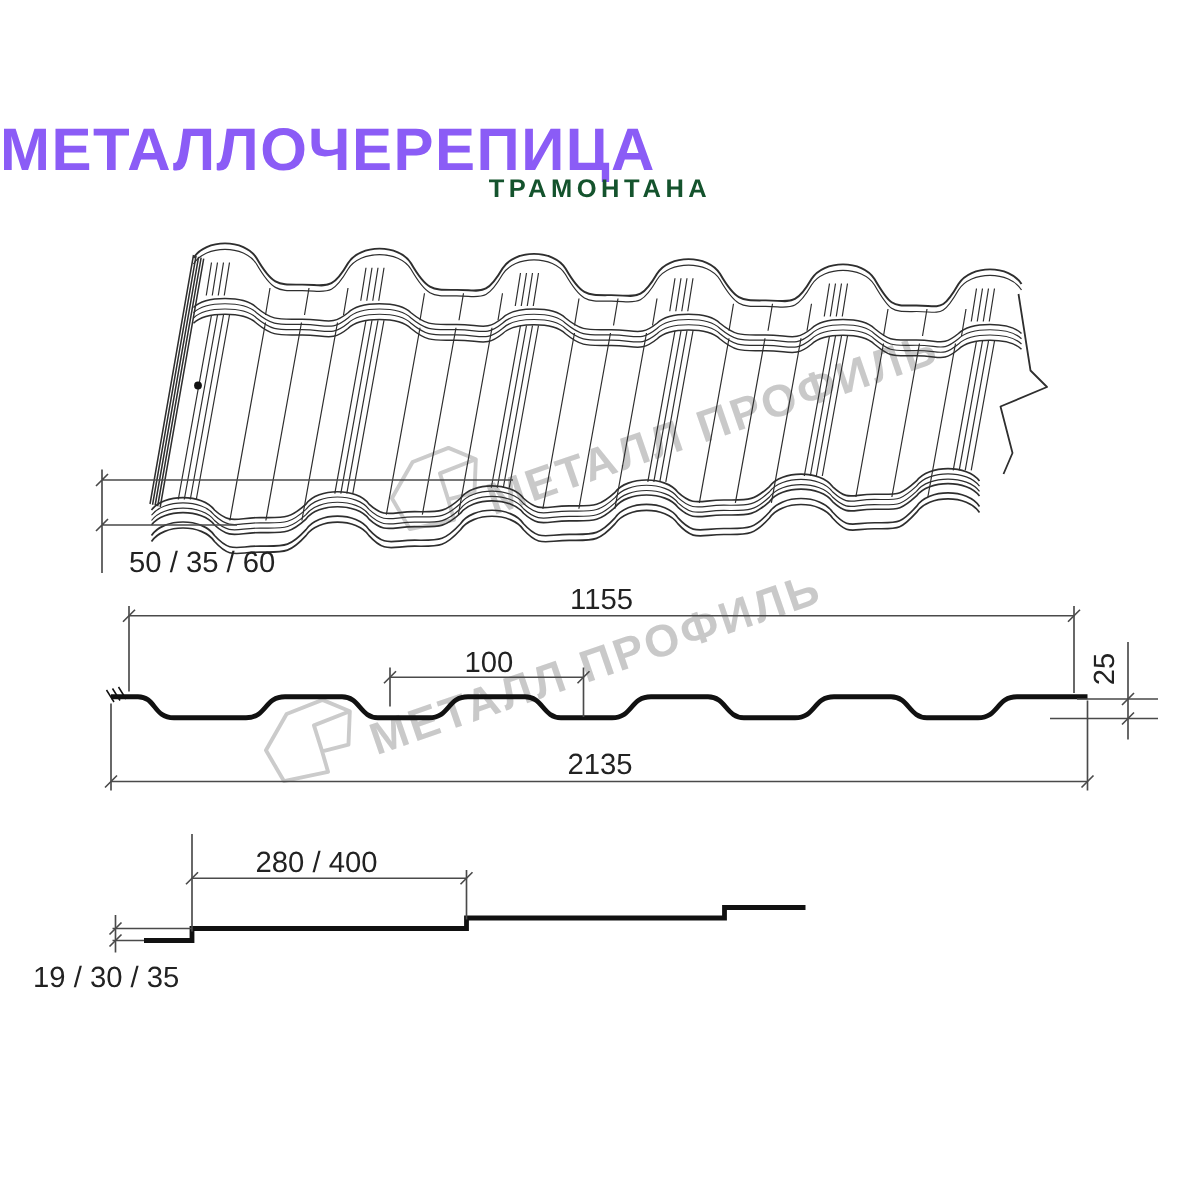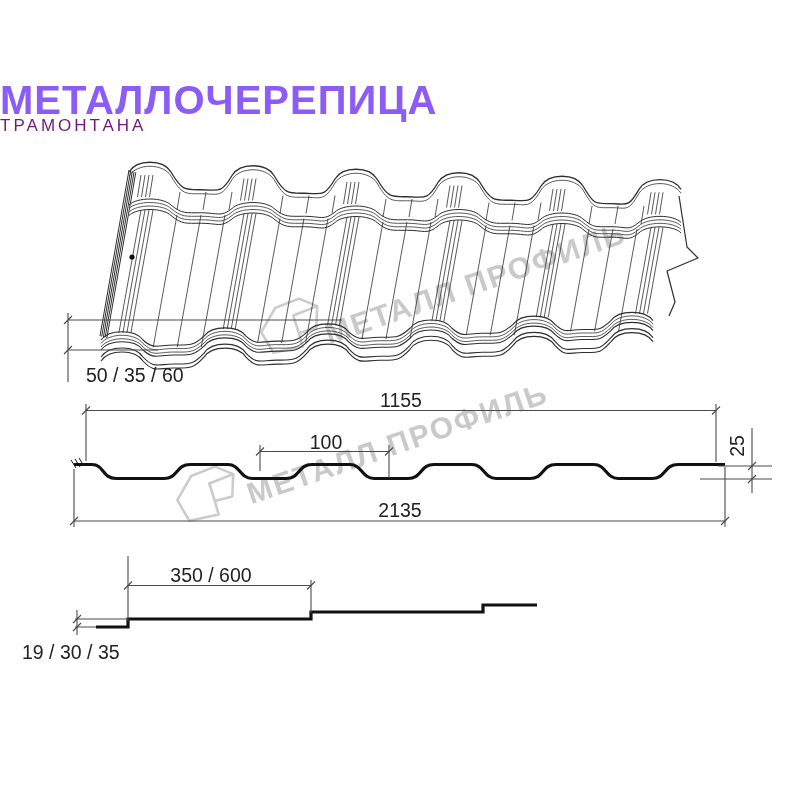--- a/index.html
+++ b/index.html
@@ -1,21 +1,21 @@
 <!DOCTYPE html>
 <html><head>
 <meta charset="utf-8">
 <style>
   html,body{margin:0;padding:0;background:#fff;}
   .canvas{position:relative;width:800px;height:800px;background:#ffffff;
           font-family:"Liberation Sans",sans-serif;color:#1a1a1a;overflow:hidden;}
   .title{position:absolute;left:0;top:78px;width:100%;
          font-size:40px;font-weight:700;letter-spacing:1px;color:#8b5cf6;}
-  .subtitle{position:absolute;left:0;top:116px;width:100%;
-         font-size:17px;font-weight:400;letter-spacing:3px;color:#701a75;}
+  .subtitle{position:absolute;left:0;top:116px;width:100%;text-align:center;
+         font-size:17px;font-weight:700;letter-spacing:3px;color:#14532d;}
   .dim{position:absolute;font-size:19.5px;color:#222;white-space:nowrap;}
   .dim.c{transform:translateX(-50%);}
   .dim.rot{transform:translate(-50%,-50%) rotate(-90deg);}
   svg.fig{position:absolute;overflow:visible;}
   .wm-text{position:absolute;color:#c4c4c4;font-size:30px;font-weight:700;
          letter-spacing:2px;white-space:nowrap;transform-origin:0 50%;
          transform:rotate(-19deg);opacity:.9;}
   .wm-logo{position:absolute;transform:rotate(-8deg);opacity:.9;}
 </style>
 </head>
@@ -98,16 +98,16 @@
     <path d="M96,627 L128,627 L128,619 L311,619 L311,612 L483,612 L483,605 L537,605" fill="none" stroke="#111" stroke-width="3.2"></path>
     <g stroke="#4a4a4a" stroke-width="1.1" fill="none">
       <path d="M128,556 L128,621 M311,580 L311,613 M128,585.5 L311,585.5"></path>
       <path d="M124,589.5 L132,581.5 M307,589.5 L315,581.5"></path>
     </g>
     <g stroke="#4a4a4a" stroke-width="1.1" fill="none">
       <path d="M75,619 L128,619 M75,627 L96,627 M77,610 L77,635"></path>
       <path d="M73,623 L81,615 M73,631 L81,623"></path>
     </g>
   </svg>
-  <div class="dim c" style="left:211px;top:564px">350 / 600</div>
+  <div class="dim c" style="left:211px;top:564px">280 / 400</div>
   <div class="dim" style="left:22px;top:641px">19 / 30 / 35</div>
 
 </div>
 
 </body></html>

